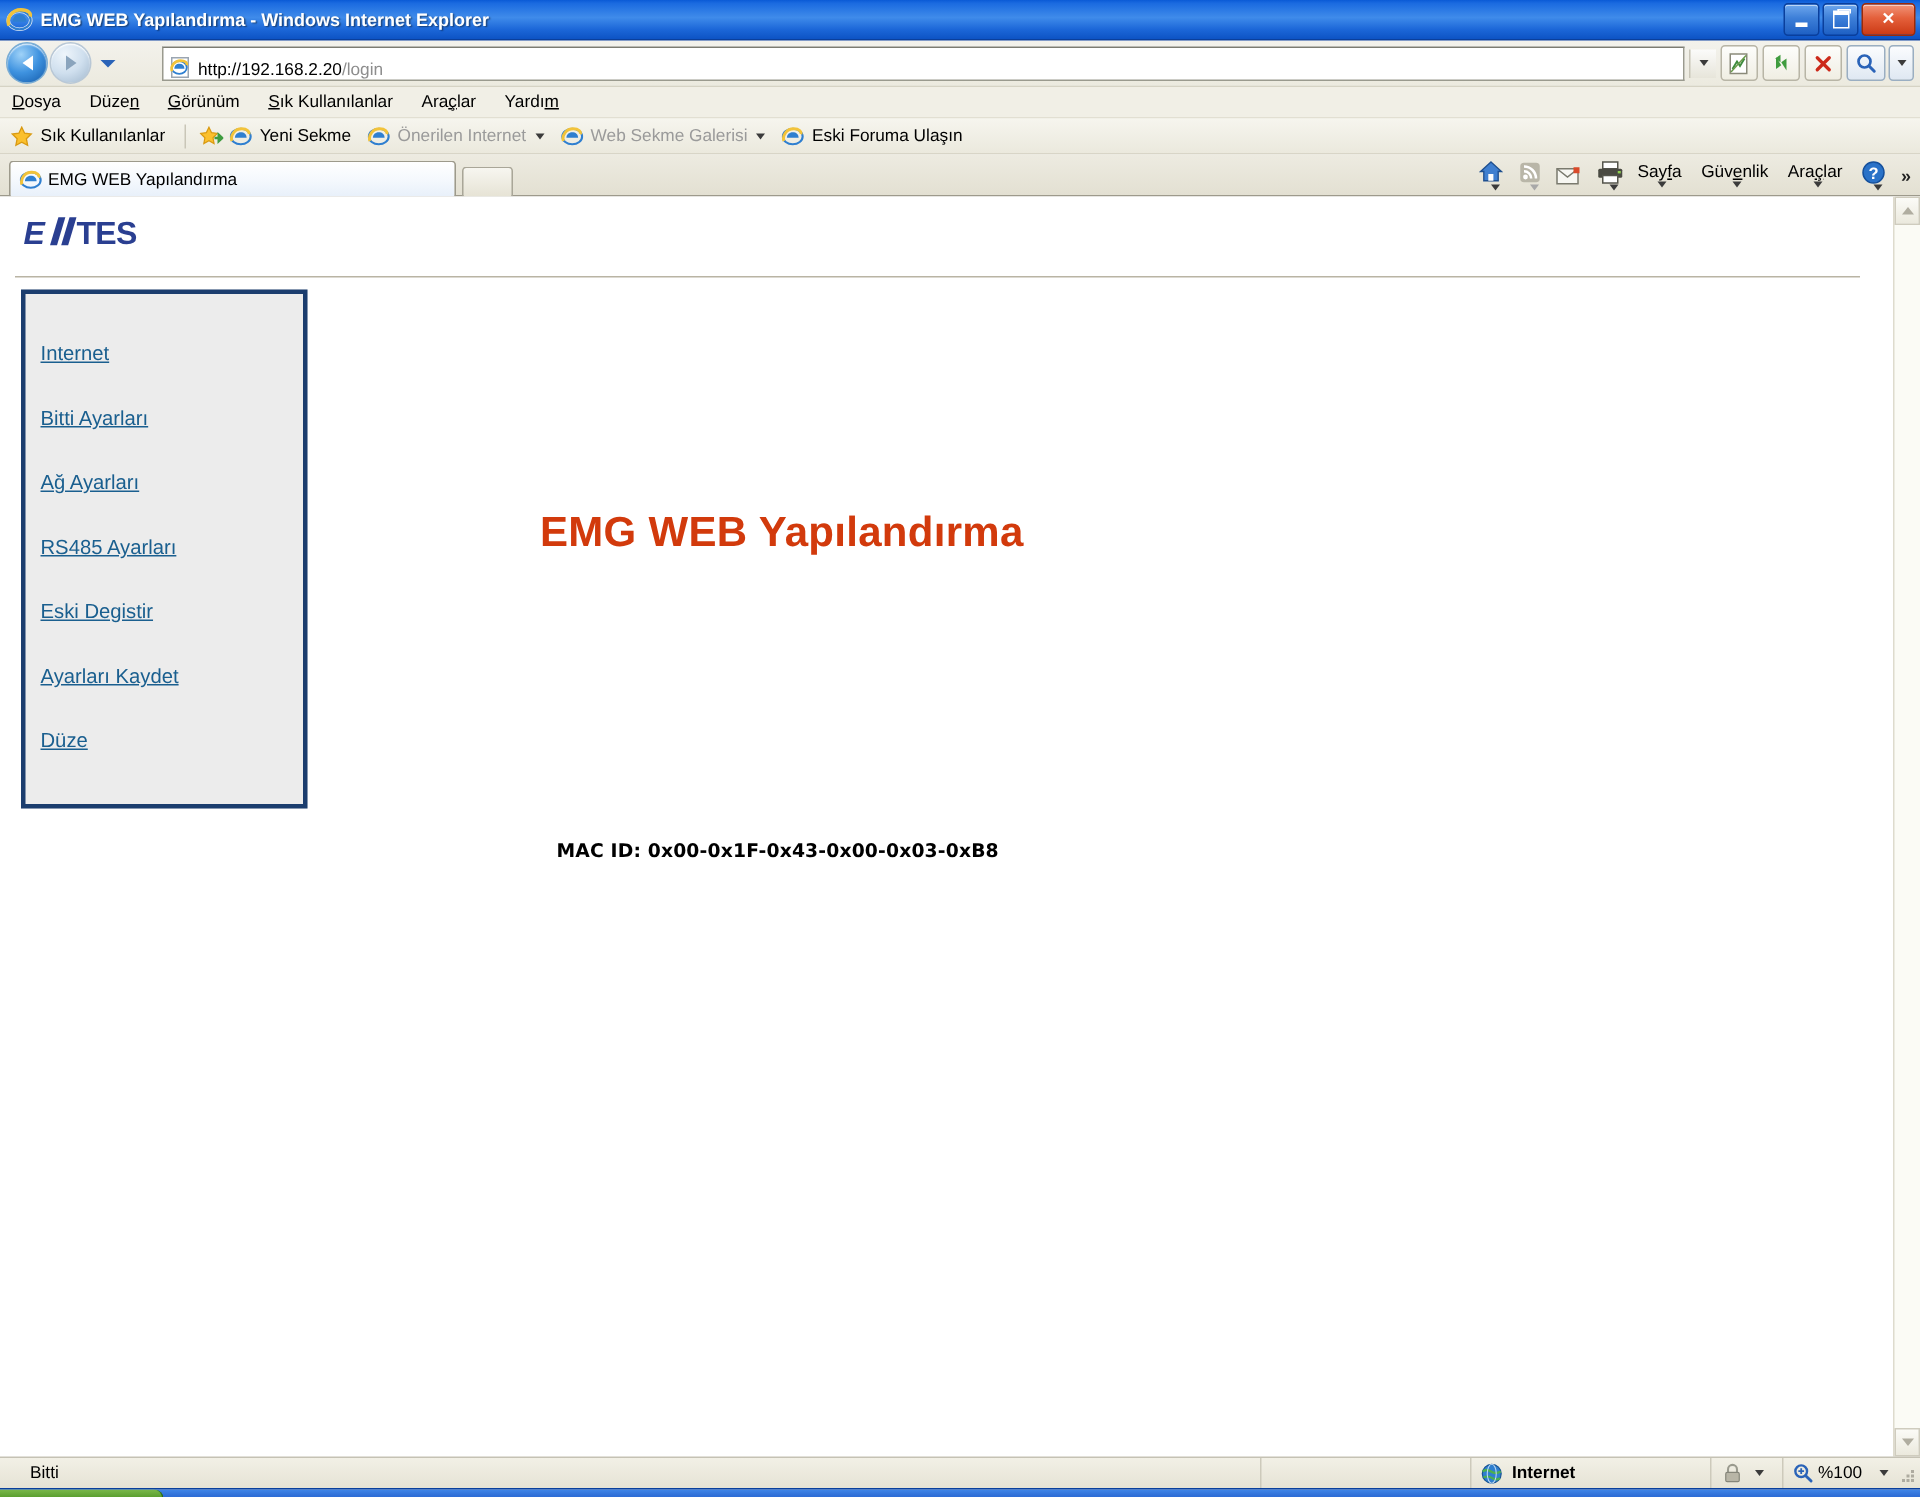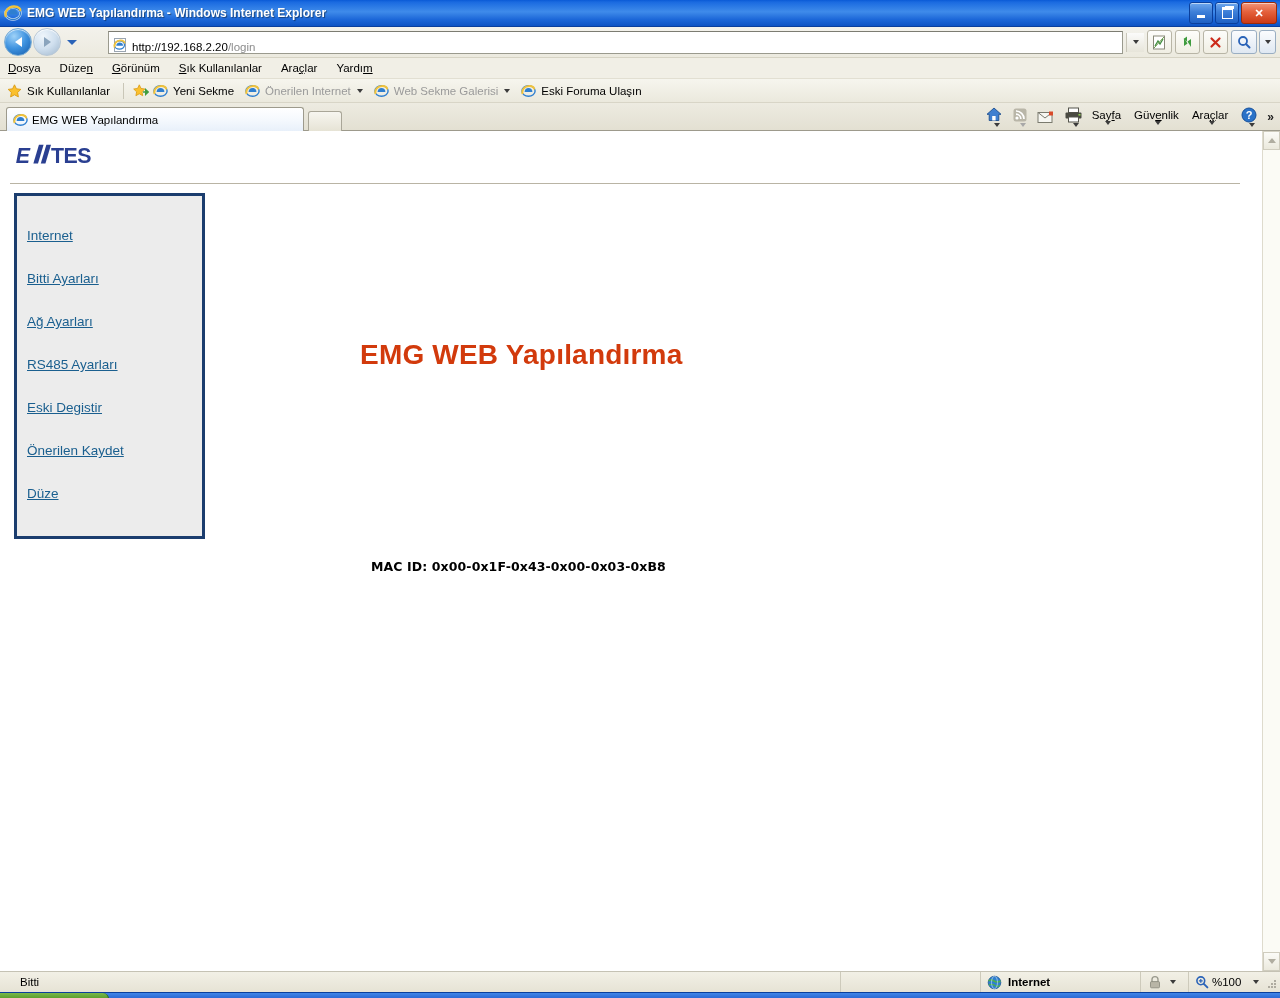--- a/index.html
+++ b/index.html
@@ -560,21 +560,21 @@
     </div>
     <div class="hrule"></div>
 
     <div class="sidebar">
       <div class="side-list">
         <a class="side-link" href="#">Internet</a>
         <a class="side-link" href="#">Bitti Ayarları</a>
         <a class="side-link" href="#">Ağ Ayarları</a>
         <a class="side-link" href="#">RS485 Ayarları</a>
         <a class="side-link" href="#">Eski Degistir</a>
-        <a class="side-link" href="#">Önerilen Kaydet</a>
+        <a class="side-link" href="#">Ayarları Kaydet</a>
         <a class="side-link" href="#">Düze</a>
       </div>
     </div>
 
     <div class="main-title">EMG WEB Yapılandırma</div>
     <div class="mac-id">MAC ID: 0x00-0x1F-0x43-0x00-0x03-0xB8</div>
   </div>
 
   <div class="vscroll">
     <div class="sc-btn">

